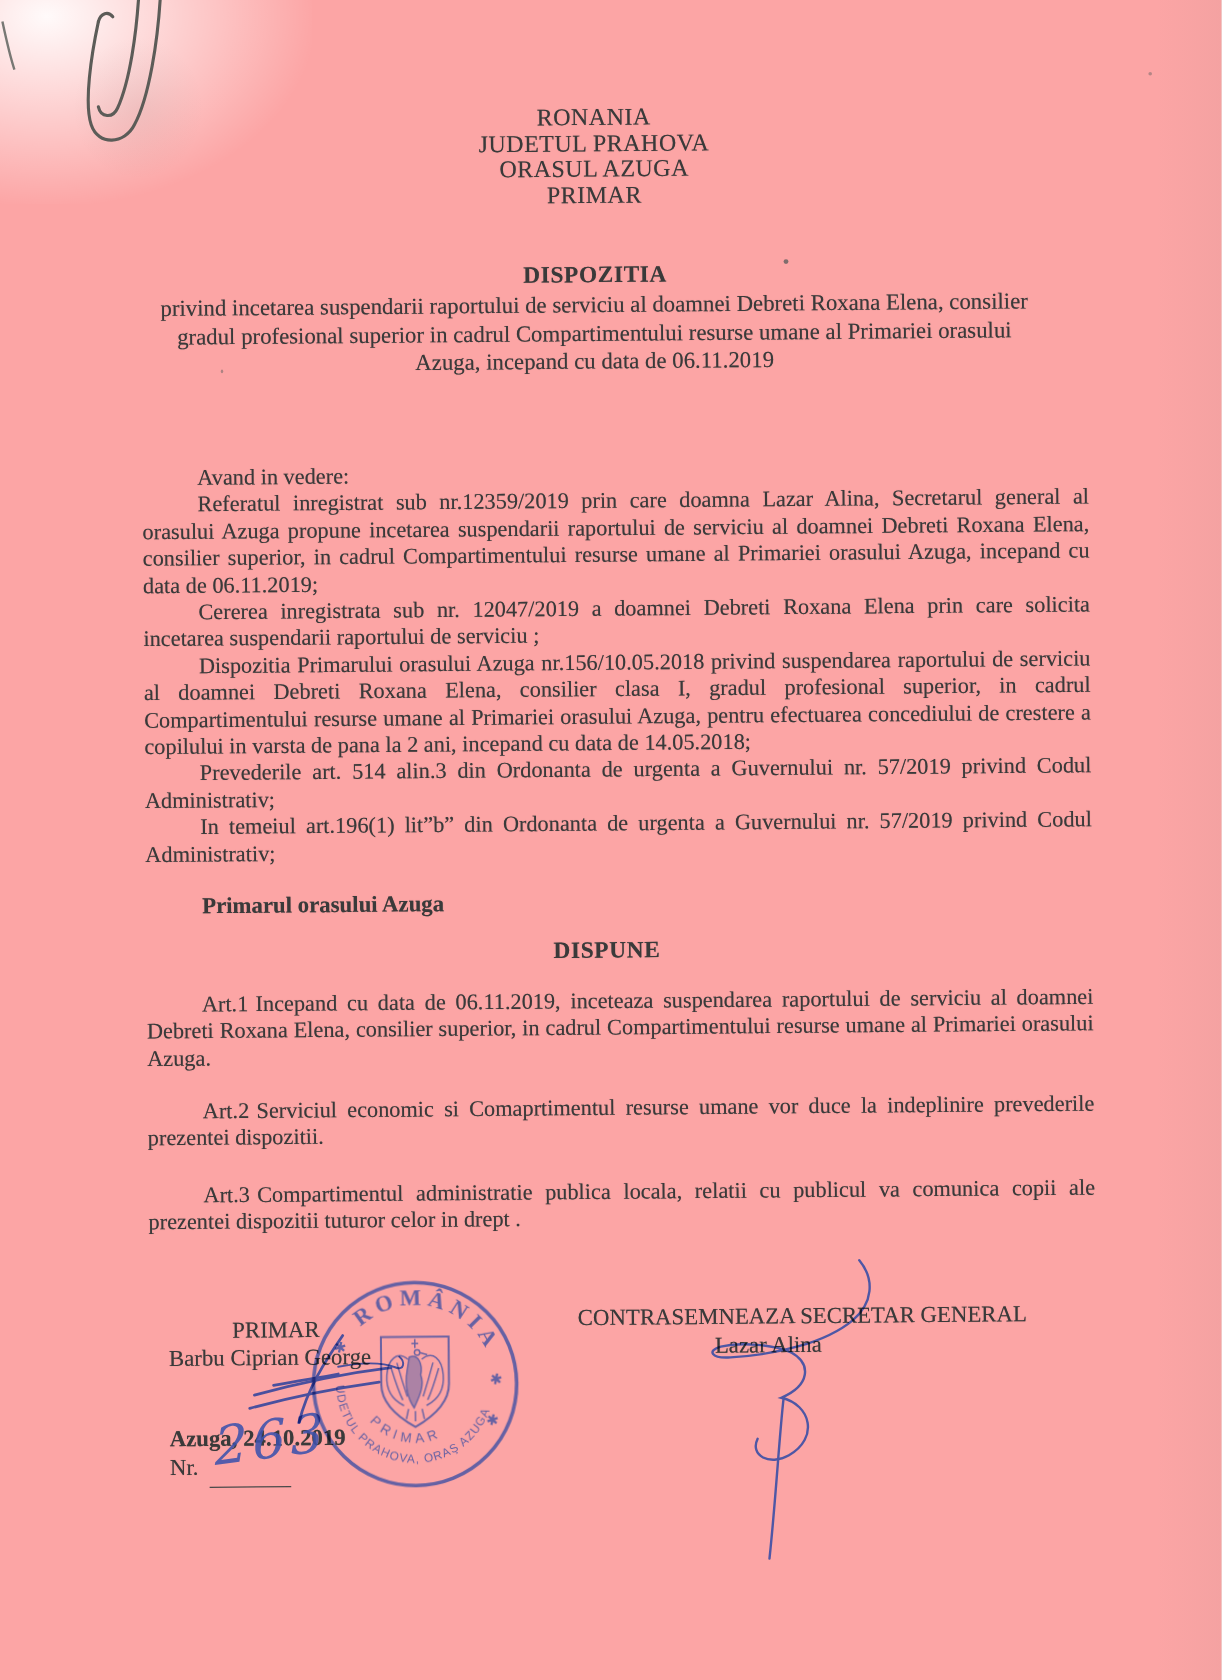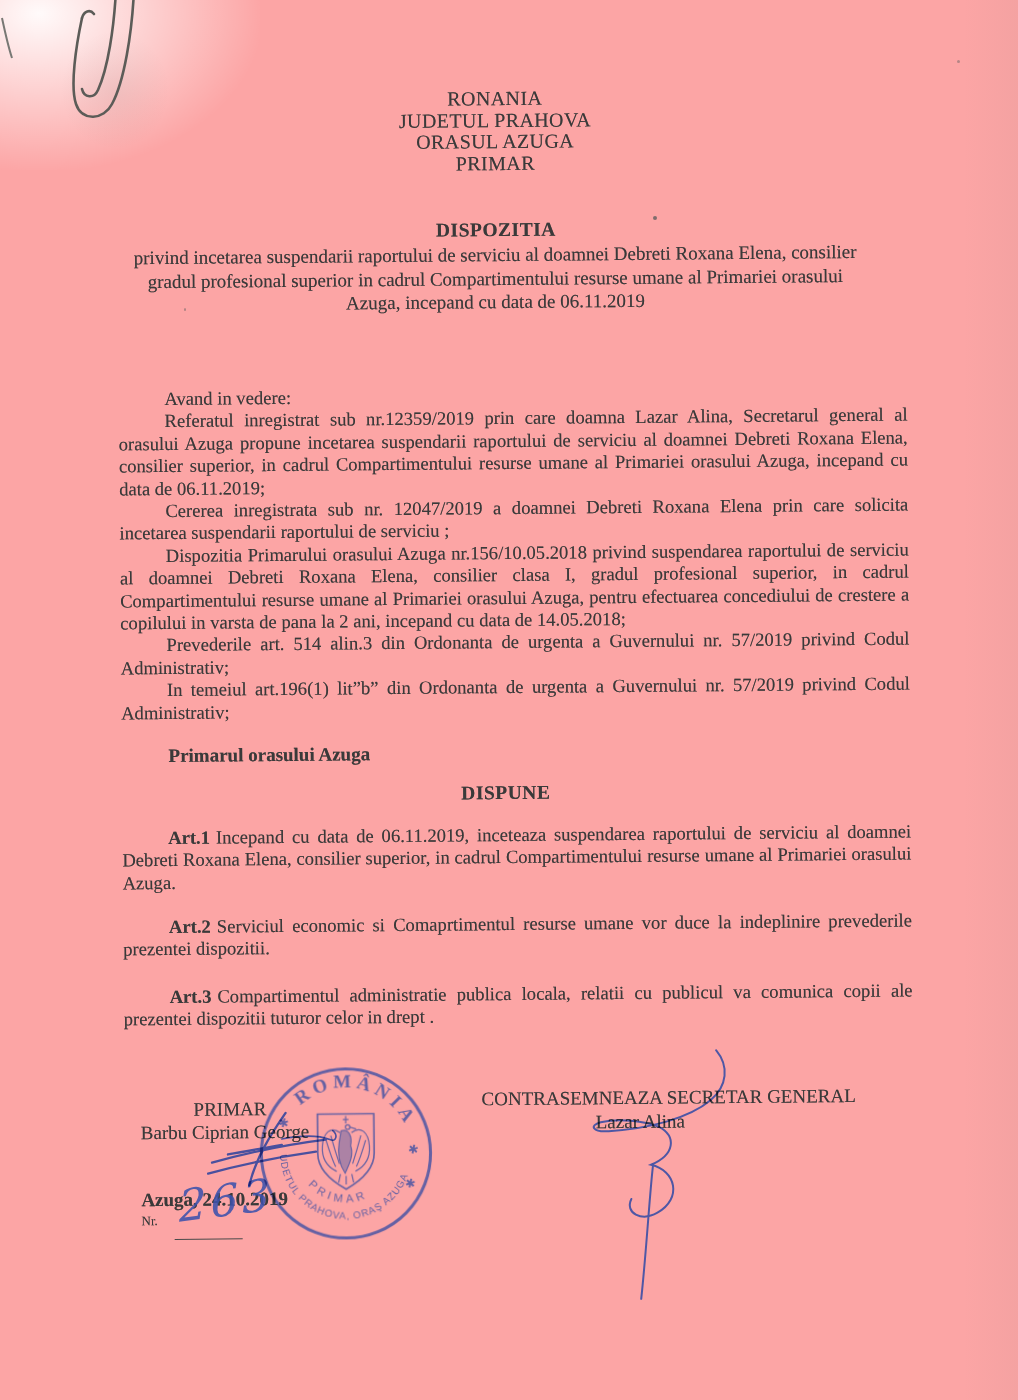--- a/index.html
+++ b/index.html
@@ -13,30 +13,30 @@
   .txt{text-shadow:0 0 0.6px rgba(58,58,58,0.55);}
   .letterhead{position:absolute;top:88px;left:0;width:1000px;text-align:center;font-size:20px;line-height:21.5px;letter-spacing:0.4px;}
   .doc-title{position:absolute;top:219px;left:0;width:1000px;text-align:center;font-weight:700;font-size:19.5px;letter-spacing:0.5px;}
   .doc-subtitle{position:absolute;top:243px;left:104px;width:790px;text-align:center;font-size:19px;line-height:23.5px;}
   .preamble{position:absolute;top:385px;left:121px;width:789px;font-size:18.6px;line-height:22.4px;text-align:justify;}
   .preamble p{margin:0;text-indent:46px;}
   .issuer{position:absolute;top:742px;left:168px;font-size:19px;font-weight:700;}
   .dispune{position:absolute;top:782px;left:0;width:1010px;text-align:center;font-weight:700;font-size:19.5px;letter-spacing:0.5px;}
   .article{position:absolute;left:121px;width:789px;font-size:18.6px;line-height:22.4px;text-align:justify;}
   .article p{margin:0;text-indent:46px;}
-  .article .lbl{font-weight:700;margin-right:6px;}
+  .article .lbl{font-weight:400;margin-right:6px;}
   #art1{top:824px}
   #art2{top:913px}
   #art3{top:983px}
   .sig-role-left{position:absolute;top:1096px;left:190px;font-size:19px;}
   .sig-name-left{position:absolute;top:1119px;left:137px;font-size:19px;}
   .sig-role-right{position:absolute;top:1088px;left:478px;font-size:19px;}
   .sig-name-right{position:absolute;top:1112px;left:592px;font-size:19px;}
   .place-date{position:absolute;top:1186px;left:137px;font-size:19px;font-weight:700;}
-  .nr-label{position:absolute;top:1210px;left:137px;font-size:13px;}
+  .nr-label{position:absolute;top:1210px;left:137px;font-size:19px;}
   .nr-line{position:absolute;top:1210px;left:170px;width:68px;height:26px;border-bottom:1.6px solid #4a4a4a;}
   .handwritten{
     position:absolute;top:1172px;left:174px;font-size:44px;font-style:italic;
     color:#3d52ac;transform:rotate(-7deg) skewX(-6deg);letter-spacing:4px;
     font-family:"DejaVu Serif", serif;opacity:.88;
   }
   .stamp{position:absolute;top:1058px;left:248px;width:188px;height:188px;opacity:.92;mix-blend-mode:multiply;filter:blur(0.3px);}
   .sig-svg{position:absolute;mix-blend-mode:multiply;}
   .clip{position:absolute;top:-4px;left:50px;width:120px;height:150px;}
   .scratch{position:absolute;top:14px;left:0;width:16px;height:48px;}

